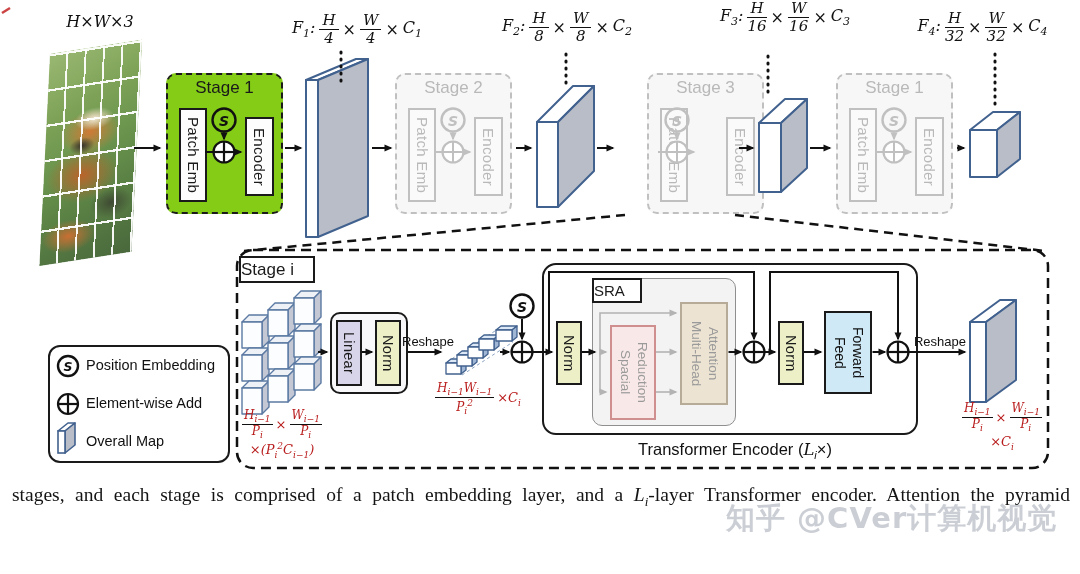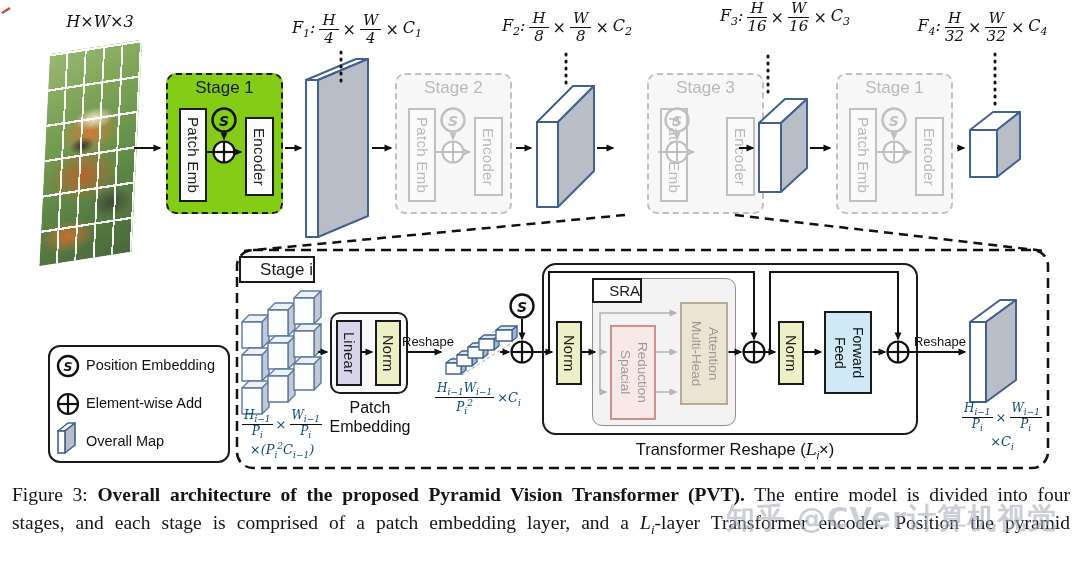--- a/index.html
+++ b/index.html
@@ -28,31 +28,31 @@
   .stage-title{position:absolute;top:3px;width:100%;text-align:center;font-size:17px}
   .sbox{position:absolute;border:2px solid var(--ink);background:#fdfdfd;display:flex;align-items:center;justify-content:center}
   .patch{left:11px;top:33px;width:28px;height:94px}
   .enc{left:77px;top:42px;width:29px;height:79px}
   .ghost{border-color:var(--ghost);background:#f7f7f7;color:#b9b9b9}
   .ghost .sbox{border-color:var(--ghost);background:#fafafa}
   .vtext{writing-mode:vertical-rl;text-orientation:mixed;font-size:15px;letter-spacing:.3px}
   .vtext2{writing-mode:vertical-lr;text-orientation:mixed;font-size:13.5px;line-height:1.25;text-align:center}
   .vtext2 span{display:block}
   
-  .lbox{position:absolute;border:2px solid var(--ink);background:#fff;display:flex;align-items:center;justify-content:flex-end;font-size:17px}
+  .lbox{position:absolute;border:2px solid var(--ink);background:#fff;display:flex;align-items:center;justify-content:flex-start;font-size:17px}
   .blk{position:absolute;border:2px solid var(--ink);display:flex;align-items:center;justify-content:center}
   .rnd{border-radius:10px}
   
   .flabel{position:absolute;display:flex;align-items:center;justify-content:center;gap:4px;
           font:italic 16px "DejaVu Serif",serif;color:#111;white-space:nowrap}
   .frac{display:inline-flex;flex-direction:column;align-items:center;line-height:1.12;font-size:15px}
   .frac .n{border-bottom:1.3px solid #111;padding:0 3px}
   sub{font-size:11px;font-style:italic}
   sup{font-size:11px;font-style:italic}
-  .mlabel{position:absolute;font:italic 13px "DejaVu Serif",serif;color:#0c4a6e;text-align:center;line-height:1.2}
+  .mlabel{position:absolute;font:italic 13px "DejaVu Serif",serif;color:#b91c1c;text-align:center;line-height:1.2}
   .mlabel .frac{font-size:12px}
   .mlabel .frac .n{border-bottom:1px solid #111;padding:0 2px}
   .mlabel sub,.mlabel sup{font-size:9px}
   .mrow{display:flex;align-items:center;justify-content:center;gap:3px}
   .plain{position:absolute;font-size:16px;text-align:center;line-height:1.2;color:#111}
   .small-sans{position:absolute;font-size:13px;color:#111;text-align:center}
   
   .legend{position:absolute;left:48px;top:345px;width:182px;height:118px;border:2.6px solid var(--ink);border-radius:12px;background:#fff}
   .leg-label{position:absolute;left:86px;font-size:14.5px;color:#111;white-space:nowrap}
   
@@ -465,24 +465,20 @@
         <span class="frac">
             <span class="n"><i>W</i><sub>i−1</sub></span>
             <span class="d"><i>P</i><sub>i</sub></span>
           </span>
       </div>
       <div class="mrow">
           <span><span>×(P</span><sub>i</sub><sup>2</sup><i>C</i><sub>i−1</sub><span>)</span></span>
         </div>
     </div>
 
-    <div class="plain" style="left:322px;top:398px;width:96px">
-      <div>Patch</div>
-        <div>Embedding</div>
-    </div>
 
     <div class="small-sans" style="left:402px;top:334px;width:52px">Reshape</div>
     <div class="small-sans" style="left:912px;top:334px;width:56px">Reshape</div>
 
     <div class="mlabel" style="left:430px;top:382px;width:96px">
       <div class="mrow">
         <span class="frac">
             <span class="n"><i>H</i><sub>i−1</sub><i>W</i><sub>i−1</sub></span>
             <span class="d"><i>P</i><sub>i</sub><sup>2</sup></span>
           </span>
@@ -501,27 +497,26 @@
             <span class="n"><i>W</i><sub>i−1</sub></span>
             <span class="d"><i>P</i><sub>i</sub></span>
           </span>
       </div>
       <div class="mrow">
           <span><span>×C</span><sub>i</sub></span>
         </div>
     </div>
 
     <div class="plain" style="left:615px;top:440px;width:240px;font-size:16.5px">
-      <span>Transformer Reshape (</span><i style="font-family:'DejaVu Serif',serif">L</i><sub>i</sub><span>×)</span>
+      <span>Transformer Encoder (</span><i style="font-family:'DejaVu Serif',serif">L</i><sub>i</sub><span>×)</span>
     </div>
 
     <div class="leg-label" style="top:357px">Position Embedding</div>
     <div class="leg-label" style="top:395px">Element-wise Add</div>
     <div class="leg-label" style="top:433px">Overall Map</div>
 
     <div class="cap">
-      <div class="cl"><span>Figure 3: </span><b>Overall architecture of the proposed Pyramid Vision Transformer (PVT).</b><span> The entire model is divided into four</span></div>
-      <div class="cl"><span>stages, and each stage is comprised of a patch embedding layer, and a </span><i>L</i><sub style="font-size:13px">i</sub><span>-layer Transformer encoder. Position the pyramid</span></div>
+      <div class="cl"><span>stages, and each stage is comprised of a patch embedding layer, and a </span><i>L</i><sub style="font-size:13px">i</sub><span>-layer Transformer encoder. Attention the pyramid</span></div>
     </div>
 
     <div class="wm">知乎 @CVer计算机视觉</div>
   </div>
 </div>
 
 </body></html>

